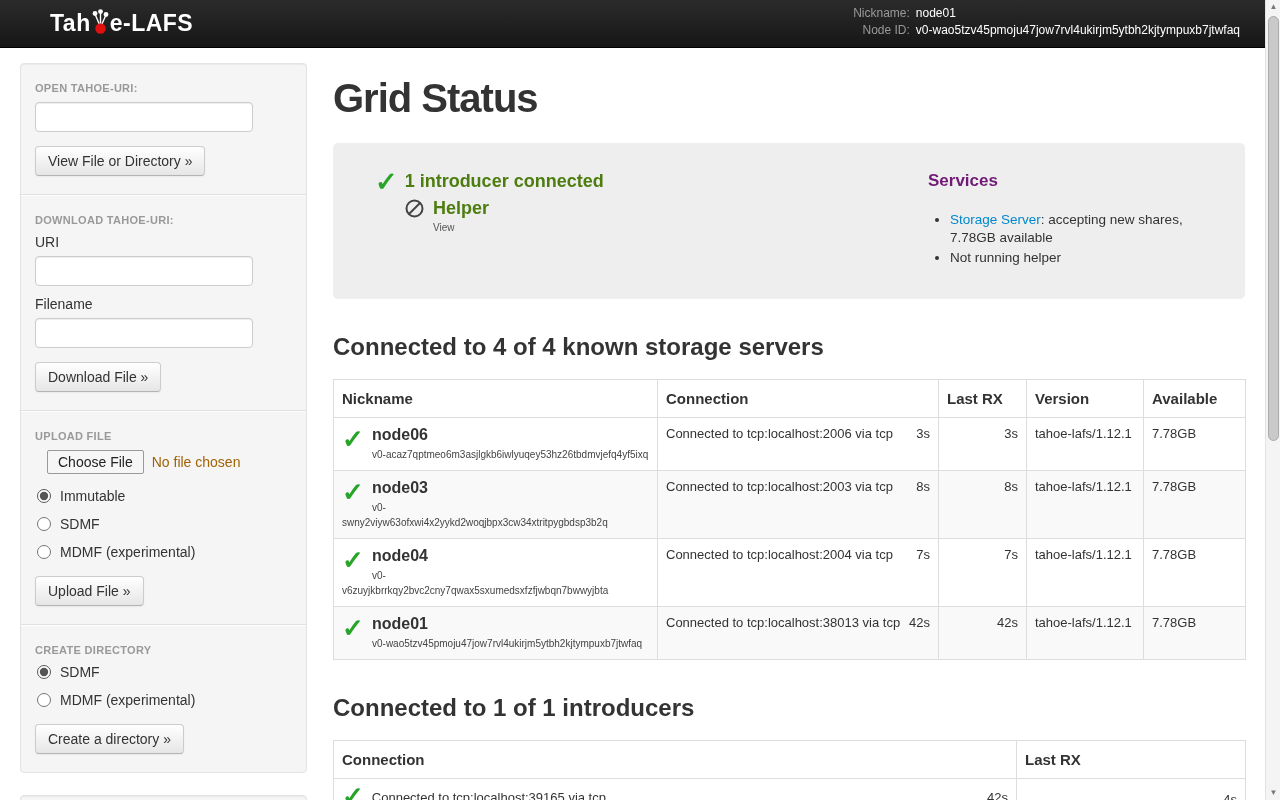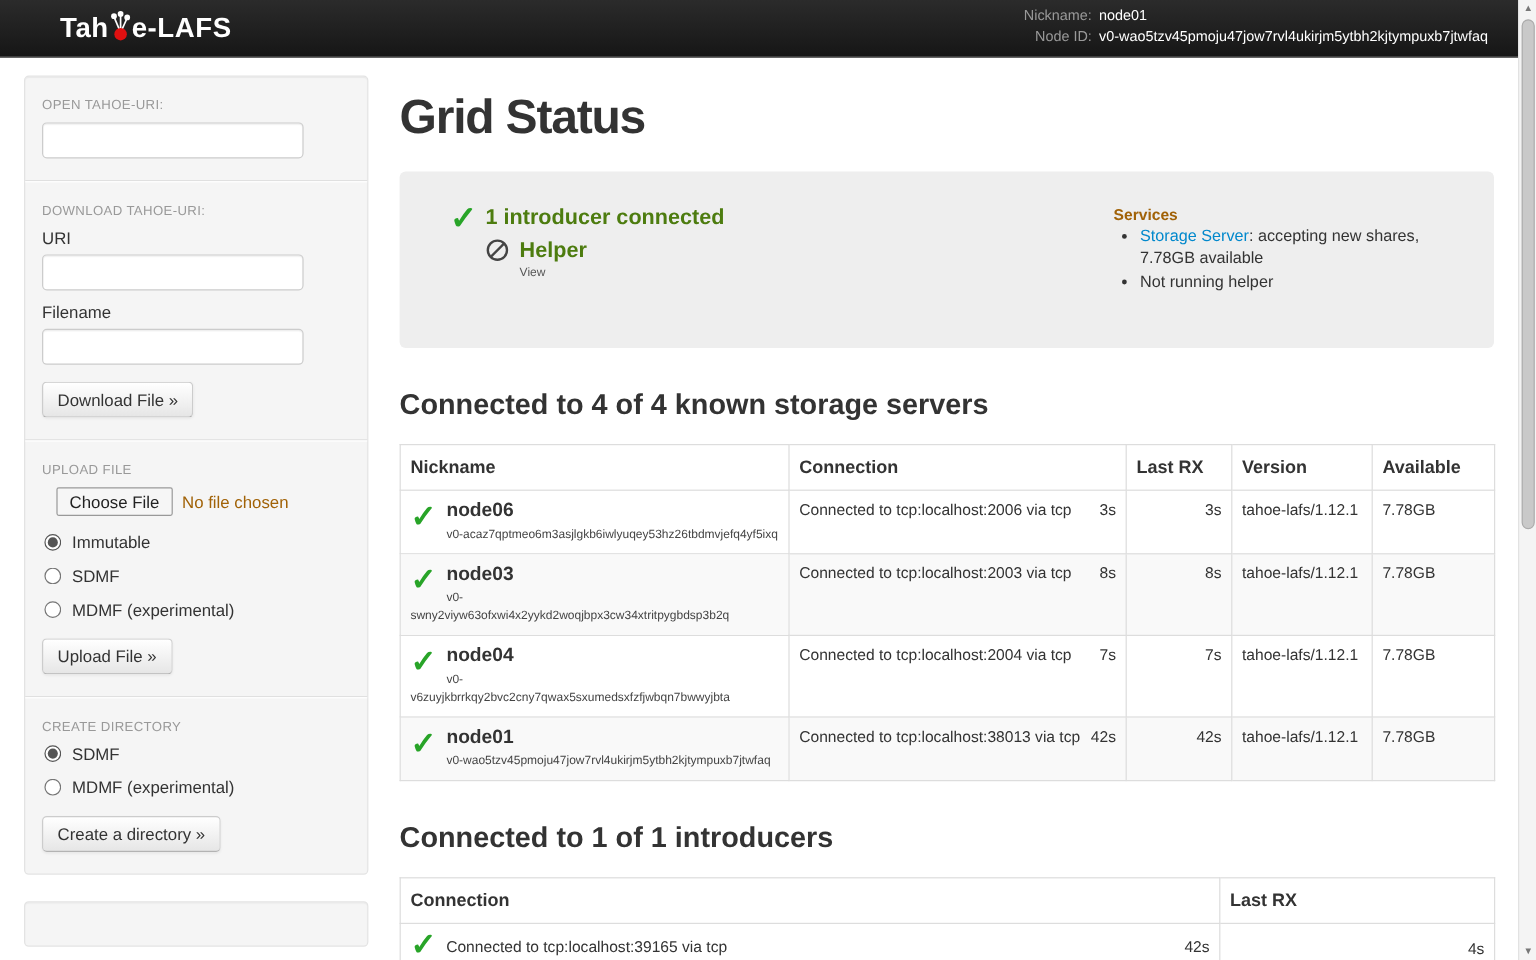--- a/index.html
+++ b/index.html
@@ -16,21 +16,21 @@
     grid-template-columns:auto auto; column-gap:6px; row-gap:3px; font-size:12px; }
   .nav-info .lbl { color:#999; font-weight:normal; text-align:right; }
   .nav-info .val { color:#fff; }
 
   
   .page { position:relative; width:1265px; }
   .sidebar { position:absolute; left:20px; top:15px; width:287px; }
   .panel { background:#f5f5f5; border:1px solid #e3e3e3; border-radius:4px;
     padding:18px 14px; box-shadow:inset 0 1px 1px rgba(0,0,0,.05); }
   .panel + .panel { margin-top:22px; }
-  .side-label { font-size:11px; font-weight:normal; color:#999; letter-spacing:.3px; margin-bottom:8px; }
+  .side-label { font-size:11px; font-weight:bold; color:#999; letter-spacing:.3px; margin-bottom:8px; }
   .side-sep { border:0; border-top:1px solid #e0e0e0; border-bottom:1px solid #fff; margin:18px -14px; }
   .txt-input { display:block; width:218px; height:30px; border:1px solid #ccc; border-radius:4px;
     background:#fff; box-shadow:inset 0 1px 1px rgba(0,0,0,.075); margin-bottom:10px; padding:0 6px;
     font-size:13px; font-family:"Liberation Sans",sans-serif; }
   .field-lbl { font-size:14px; color:#333; margin:4px 0 6px; }
   .btn { display:inline-block; background:linear-gradient(#ffffff,#e6e6e6); border:1px solid #ccc;
     border-bottom-color:#b3b3b3; border-radius:4px; padding:6px 12px; font-size:14px; color:#333;
     font-family:"Liberation Sans",sans-serif; cursor:pointer;
     box-shadow:inset 0 1px 0 rgba(255,255,255,.2), 0 1px 2px rgba(0,0,0,.05); margin-top:4px; }
   .file-row { display:flex; align-items:center; gap:8px; margin:4px 12px 14px; }
@@ -45,21 +45,21 @@
   h1.page-title { font-size:40px; font-weight:bold; color:#333; margin:28px 0 22px; letter-spacing:-1px; }
   .well { background:#eee; border-radius:5px; padding:28px 30px 30px 42px; display:flex; min-height:147px; }
   .well-left { flex:1; }
   .status-line { display:flex; align-items:center; }
   .check { color:#28a428; font-size:27px; font-weight:bold; line-height:20px; margin-right:7px; }
   .status-text { font-size:18px; font-weight:bold; color:#4d7c0f; }
   .helper-line { margin-left:30px; margin-top:6px; display:flex; align-items:center; }
   .no-icon { margin-right:9px; display:inline-block; }
   .helper-none { margin-left:58px; margin-top:3px; font-size:10px; color:#555; }
   .services { width:287px; }
-  .services h3 { font-size:13px; font-weight:bold; color:#a16207; margin-bottom:2px; }
+  .services h3 { font-size:17px; font-weight:bold; color:#701a75; margin-bottom:20px; }
   .services ul { margin-left:22px; }
   .services li { font-size:13.5px; color:#333; line-height:18px; margin-bottom:2px; }
   .svc-link { color:#0088cc; text-decoration:none; }
   h2.section { font-size:24px; font-weight:bold; color:#333; margin:34px 0 18px; }
 
   table.grid { width:100%; border-collapse:collapse; border:1px solid #ddd; table-layout:fixed; }
   table.grid th { text-align:left; font-size:15px; font-weight:bold; padding:10px 8px; background:#fff; }
   table.grid th, table.grid td { border:1px solid #ddd; vertical-align:top; }
   table.grid td { font-size:13px; padding:8px; }
   tr.stripe td { background:#f9f9f9; }
@@ -110,20 +110,21 @@
   </div>
 </div>
 
 <div class="page">
 
   <div class="sidebar">
     <div class="panel">
 
       <div class="side-label">OPEN TAHOE-URI:</div>
       <input class="txt-input" type="text" value="" style="">
+      <button class="btn">View File or Directory »</button>
 
       <hr class="side-sep">
 
       <div class="side-label">DOWNLOAD TAHOE-URI:</div>
       <div class="field-lbl">URI</div>
       <input class="txt-input" type="text" value="" style="">
       <div class="field-lbl">Filename</div>
       <input class="txt-input" type="text" value="" style="">
       <button class="btn">Download File »</button>
 

